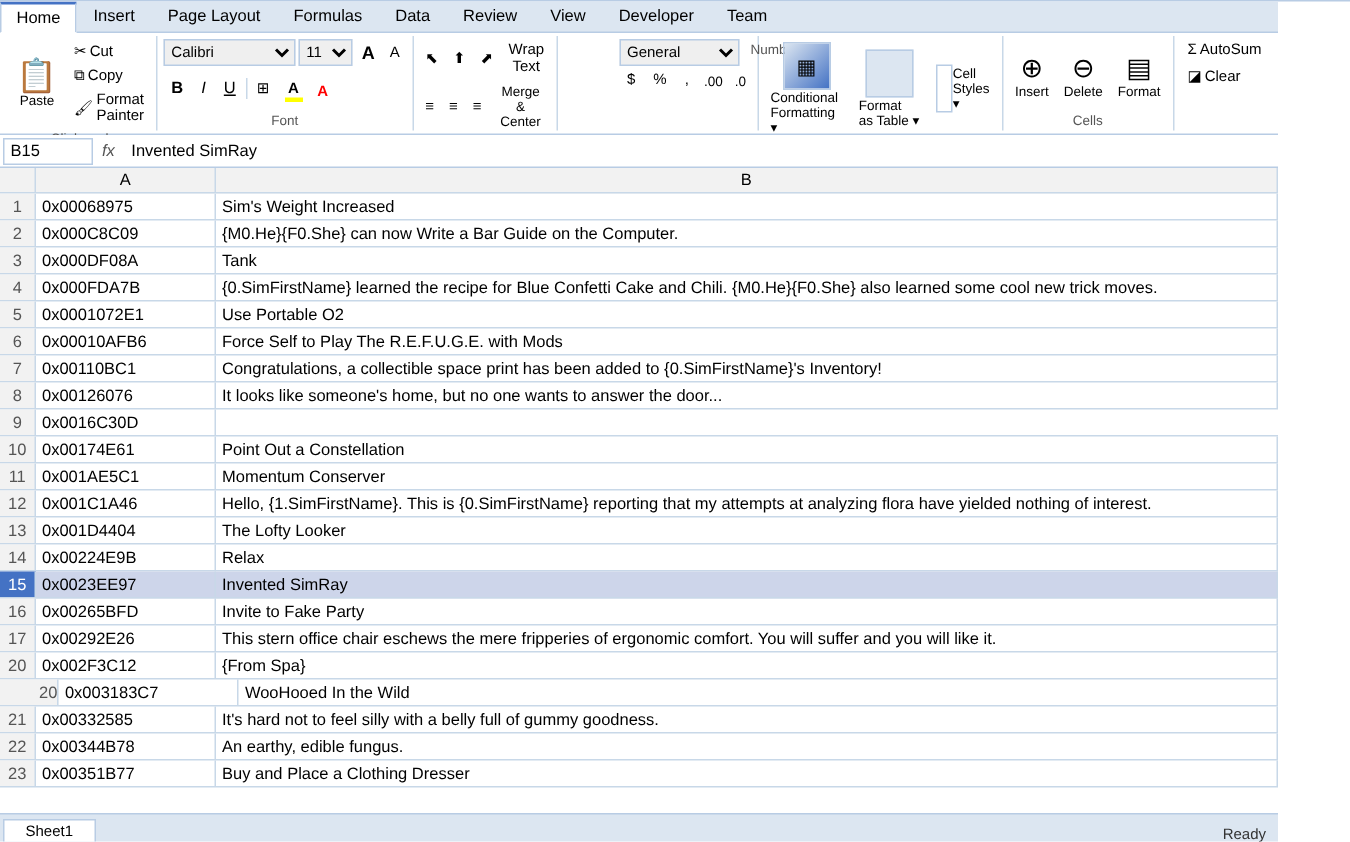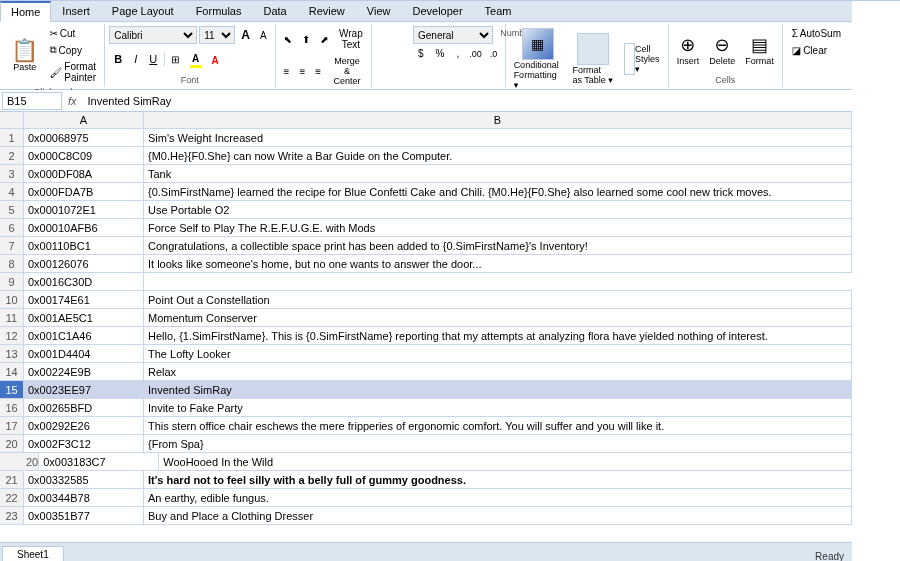--- a/index.html
+++ b/index.html
@@ -279,21 +279,21 @@
           <div style="flex: 1 1 0%; border-right: 1px solid rgb(200, 216, 232); padding: 1px 4px; font-size: 11px; overflow: hidden; white-space: nowrap; text-overflow: ellipsis; display: flex; align-items: center;">{From Spa}</div>
         </div>
         <div style="display: flex; height: 18px; border-bottom: 1px solid rgb(200, 216, 232);">
           <div style="min-width: 24px; border-right: 1px solid rgb(200, 216, 232); text-align: center; display: flex; align-items: center; justify-content: center; font-size: 11px; color: rgb(85, 85, 85); background: rgb(242, 242, 242); padding-left: 26px;">20</div>
           <div style="width: 120px; border-right: 1px solid rgb(200, 216, 232); padding: 1px 4px; font-size: 11px; overflow: hidden; white-space: nowrap; text-overflow: ellipsis; display: flex; align-items: center;">0x003183C7</div>
           <div style="flex: 1 1 0%; border-right: 1px solid rgb(200, 216, 232); padding: 1px 4px; font-size: 11px; overflow: hidden; white-space: nowrap; text-overflow: ellipsis; display: flex; align-items: center;">WooHooed In the Wild</div>
         </div>
         <div style="display: flex; height: 18px; border-bottom: 1px solid rgb(200, 216, 232);">
           <div style="min-width: 24px; border-right: 1px solid rgb(200, 216, 232); text-align: center; display: flex; align-items: center; justify-content: center; font-size: 11px; color: rgb(85, 85, 85); background: rgb(242, 242, 242);">21</div>
           <div style="width: 120px; border-right: 1px solid rgb(200, 216, 232); padding: 1px 4px; font-size: 11px; overflow: hidden; white-space: nowrap; text-overflow: ellipsis; display: flex; align-items: center;">0x00332585</div>
-          <div style="flex: 1 1 0%; border-right: 1px solid rgb(200, 216, 232); padding: 1px 4px; font-size: 11px; overflow: hidden; white-space: nowrap; text-overflow: ellipsis; display: flex; align-items: center; font-weight: bold;">It's hard not to feel silly with a belly full of gummy goodness.</div>
+          <div style="flex: 1 1 0%; border-right: 1px solid rgb(200, 216, 232); padding: 1px 4px; font-size: 11px; overflow: hidden; white-space: nowrap; text-overflow: ellipsis; display: flex; align-items: center;">It's hard not to feel silly with a belly full of gummy goodness.</div>
         </div>
         <div style="display: flex; height: 18px; border-bottom: 1px solid rgb(200, 216, 232);">
           <div style="min-width: 24px; border-right: 1px solid rgb(200, 216, 232); text-align: center; display: flex; align-items: center; justify-content: center; font-size: 11px; color: rgb(85, 85, 85); background: rgb(242, 242, 242);">22</div>
           <div style="width: 120px; border-right: 1px solid rgb(200, 216, 232); padding: 1px 4px; font-size: 11px; overflow: hidden; white-space: nowrap; text-overflow: ellipsis; display: flex; align-items: center;">0x00344B78</div>
           <div style="flex: 1 1 0%; border-right: 1px solid rgb(200, 216, 232); padding: 1px 4px; font-size: 11px; overflow: hidden; white-space: nowrap; text-overflow: ellipsis; display: flex; align-items: center;">An earthy, edible fungus.</div>
         </div>
         <div style="display: flex; height: 18px; border-bottom: 1px solid rgb(200, 216, 232);">
           <div style="min-width: 24px; border-right: 1px solid rgb(200, 216, 232); text-align: center; display: flex; align-items: center; justify-content: center; font-size: 11px; color: rgb(85, 85, 85); background: rgb(242, 242, 242);">23</div>
           <div style="width: 120px; border-right: 1px solid rgb(200, 216, 232); padding: 1px 4px; font-size: 11px; overflow: hidden; white-space: nowrap; text-overflow: ellipsis; display: flex; align-items: center;">0x00351B77</div>
           <div style="flex: 1 1 0%; border-right: 1px solid rgb(200, 216, 232); padding: 1px 4px; font-size: 11px; overflow: hidden; white-space: nowrap; text-overflow: ellipsis; display: flex; align-items: center;">Buy and Place a Clothing Dresser</div>

